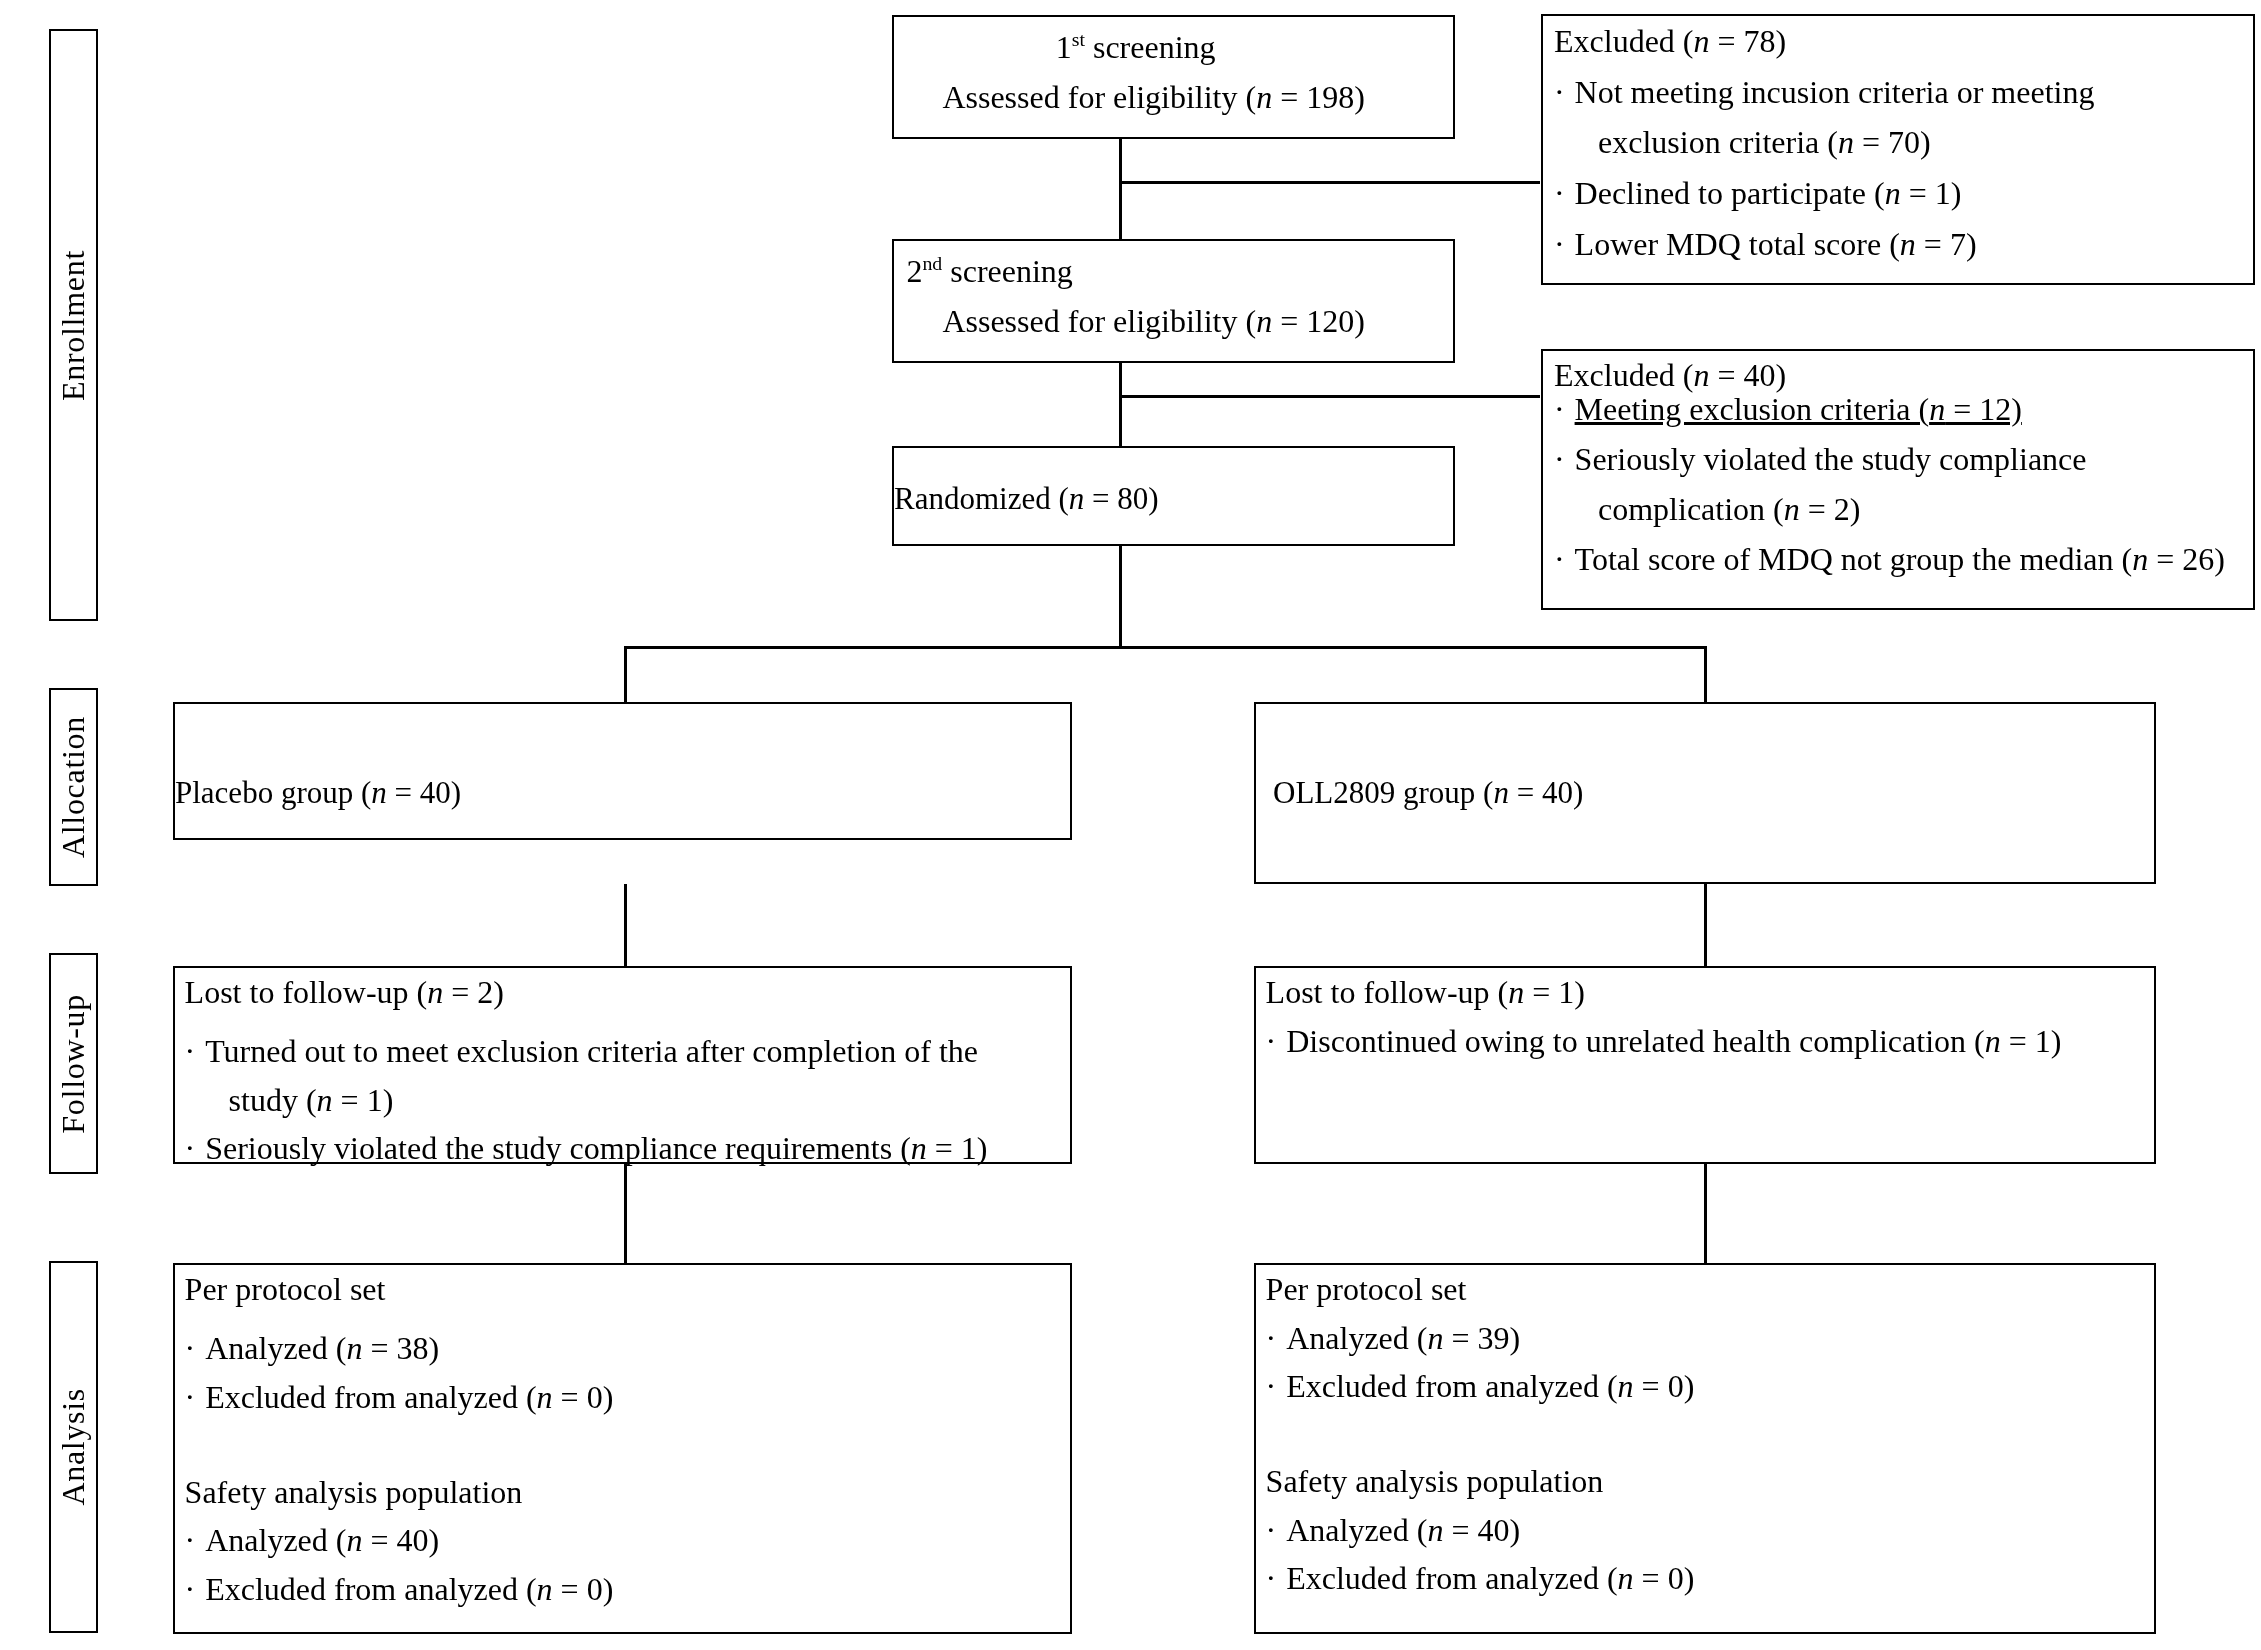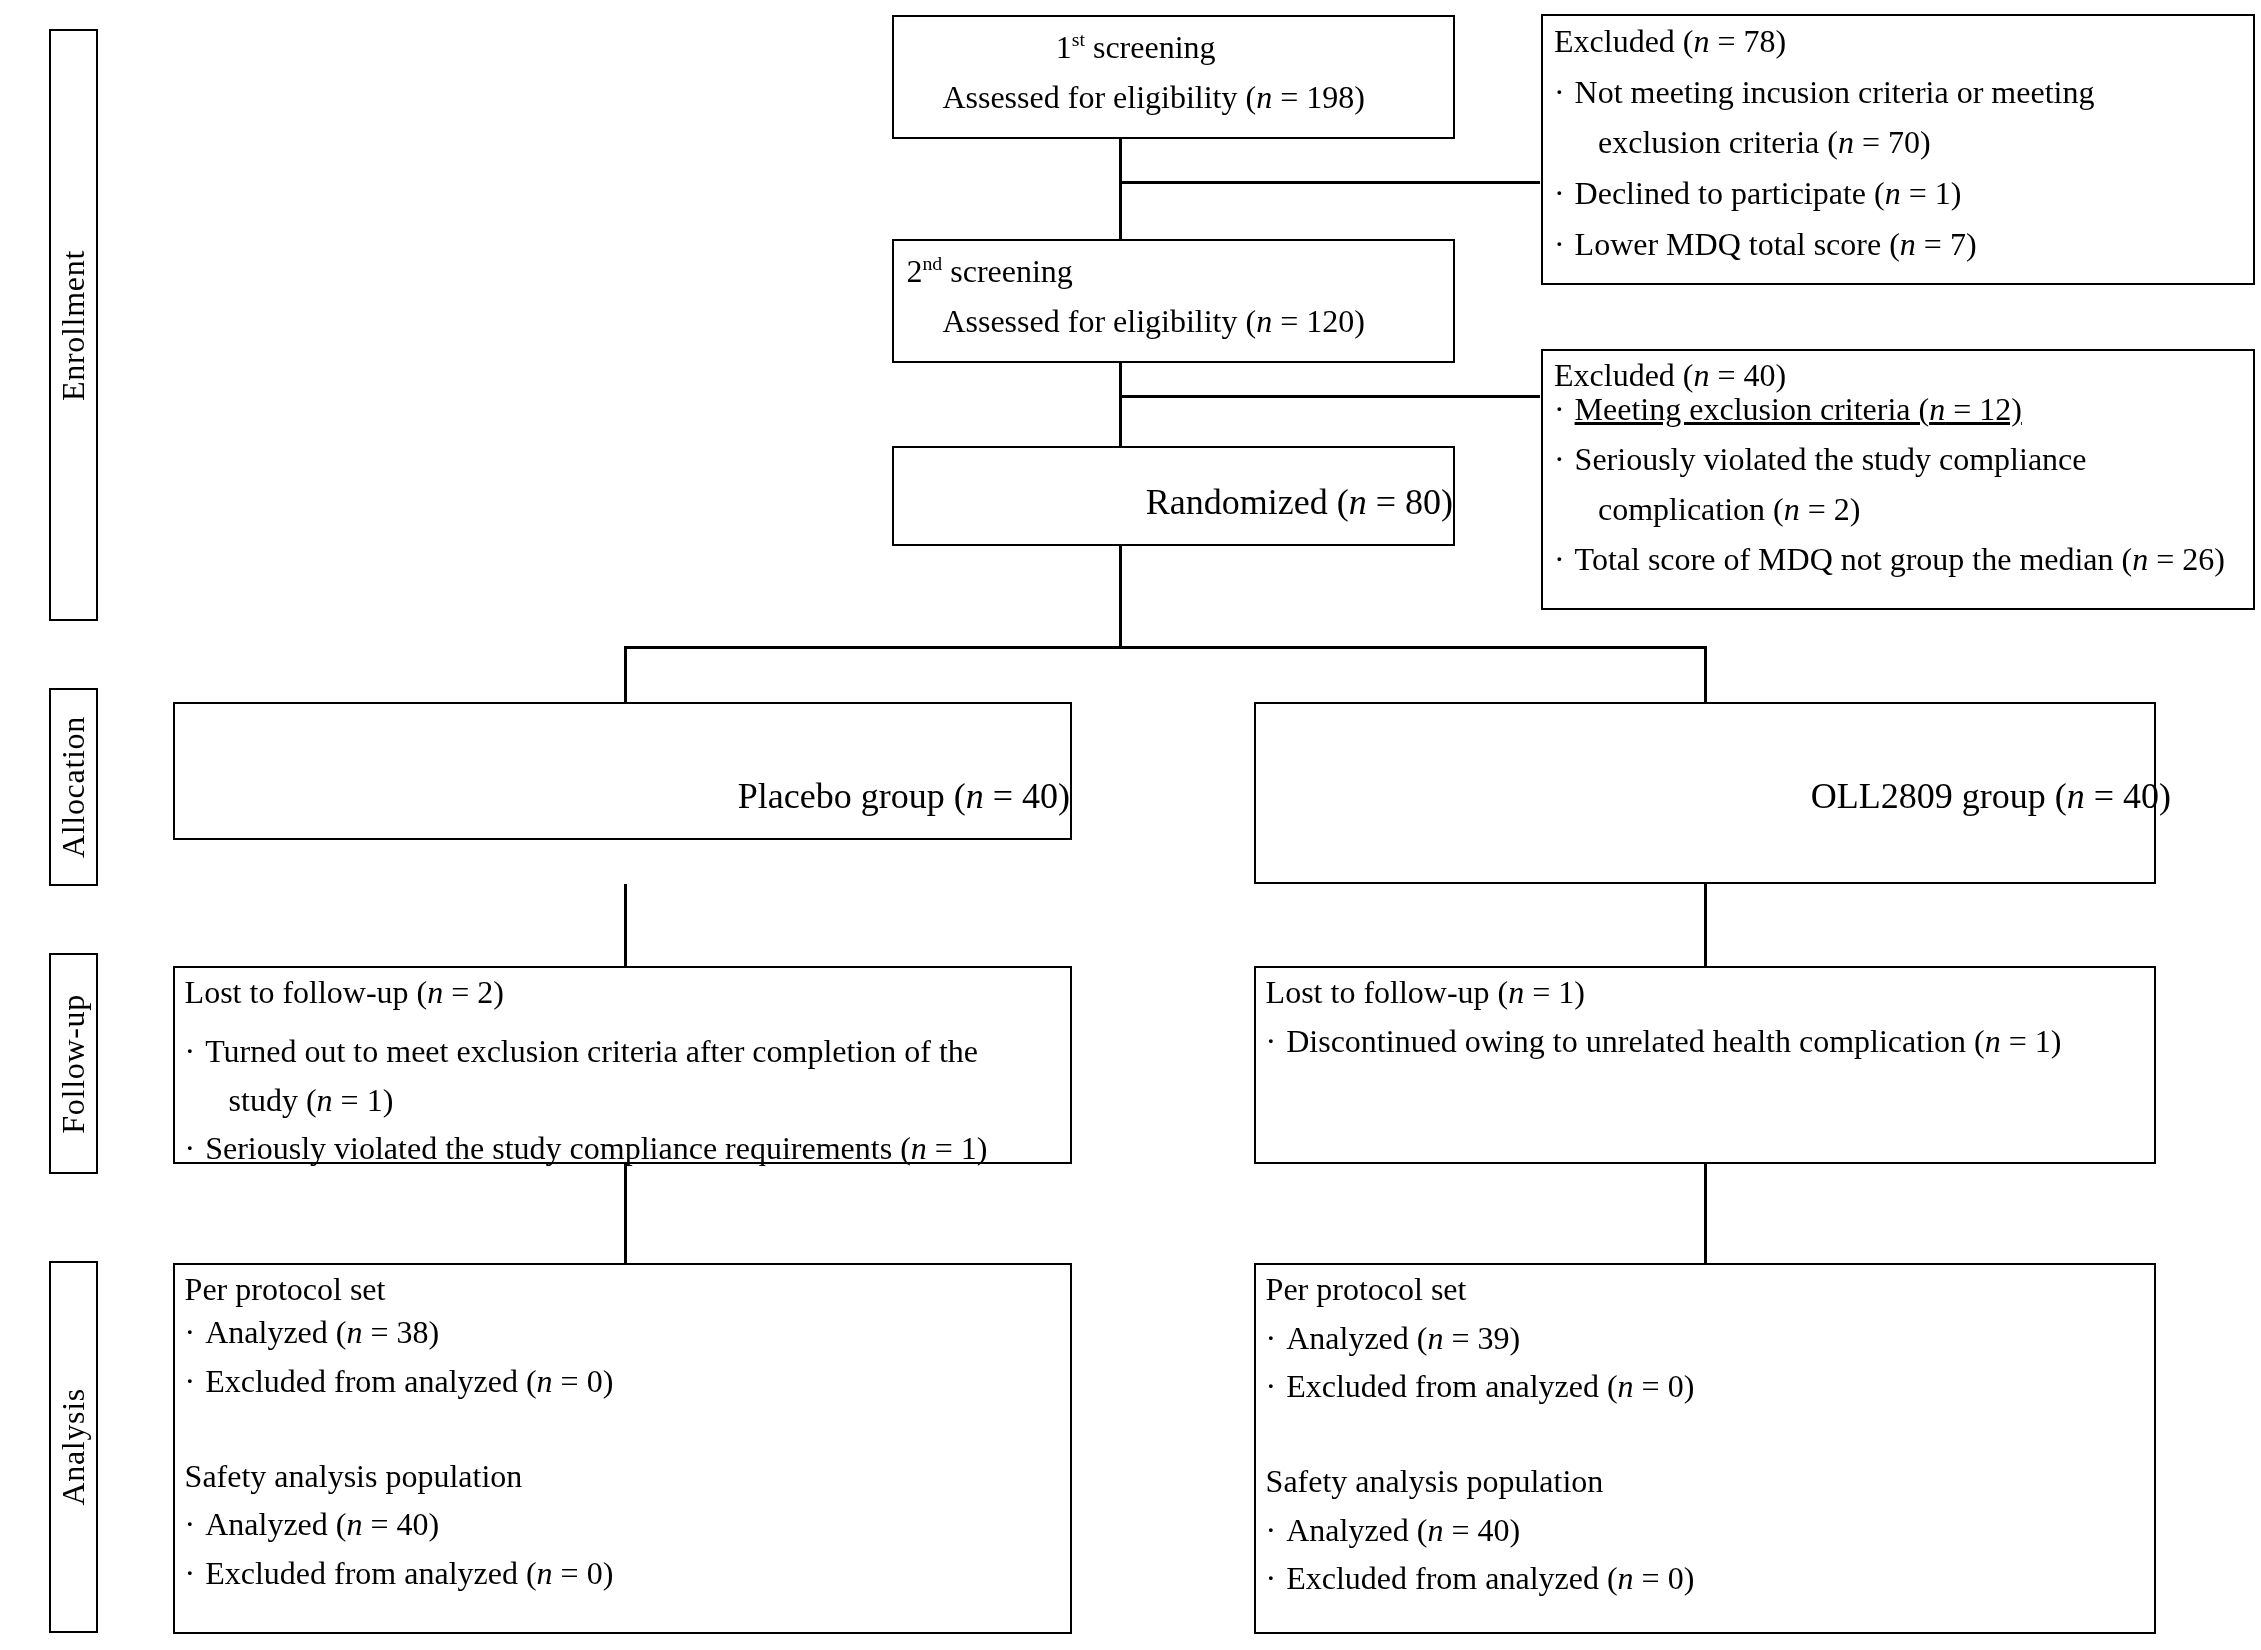--- a/index.html
+++ b/index.html
@@ -63,22 +63,22 @@
     display: block;
     white-space: nowrap;
   }
   .bullet-row .bdot {
     display: inline-block;
     width: 20.6px;
   }
   .centered {
     position: absolute;
     width: 100%;
-    text-align: right;
-    font-size: 36px;
+    text-align: left;
+    font-size: 31px;
     white-space: nowrap;
   }
   i.nvar {
     font-style: italic;
     font-family: "Liberation Serif", "DejaVu Serif", serif;
   }
   sup {
     font-size: 0.62em;
     vertical-align: super;
     line-height: 0;
@@ -228,21 +228,21 @@
       <span class="bullet-row" style="margin-top:16.5px;">
         <span class="bdot">·</span><span>Discontinued owing to unrelated health complication (</span><i class="nvar">n</i><span> = 1)</span>
       </span>
     </div>
   </div>
 
   <div class="box" style="left:173px; top:1263px; width:899px; height:371px;">
     <div class="btext" style="left:9.6px; top:8.2px;">
       <span class="ln">Per protocol set</span>
 
-      <span class="bullet-row" style="margin-top:11px;">
+      <span class="bullet-row" style="margin-top:27px;">
         <span class="bdot">·</span><span>Analyzed (</span><i class="nvar">n</i><span> = 38)</span>
       </span>
       <span class="bullet-row" style="margin-top:16.5px;">
         <span class="bdot">·</span><span>Excluded from analyzed (</span><i class="nvar">n</i><span> = 0)</span>
       </span>
 
       <span class="ln" style="margin-top:63px;">Safety analysis population</span>
 
       <span class="bullet-row" style="margin-top:16.5px;">
         <span class="bdot">·</span><span>Analyzed (</span><i class="nvar">n</i><span> = 40)</span>

